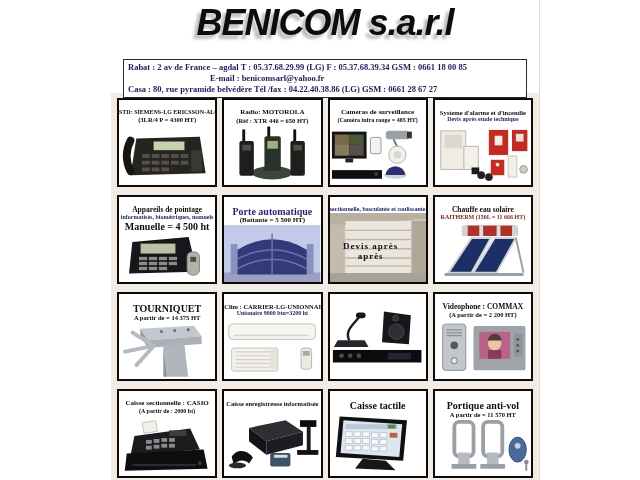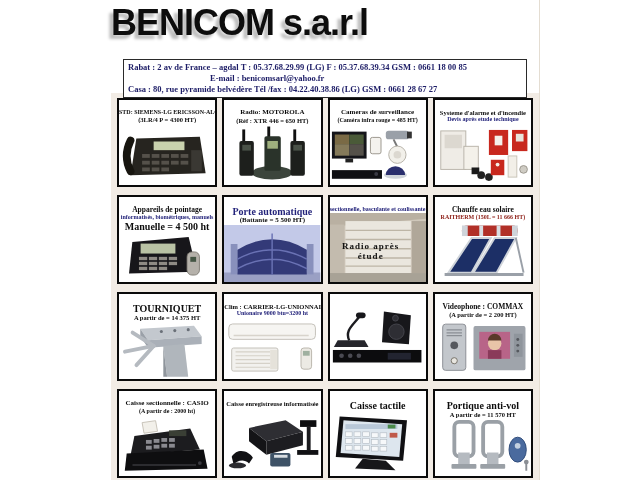--- a/index.html
+++ b/index.html
@@ -6,23 +6,24 @@
   body{
     width:640px;height:480px;background:#ffffff;position:relative;overflow:hidden;
     font-family:"Liberation Serif", serif;
   }
   .content{
     position:absolute;left:111px;top:0;width:428px;height:480px;
     background:#f2ece5;border-right:1px solid #e4ddd2;
   }
   .header{background:#ffffff;padding-top:4px;height:89px;}
   .title{
-    font-family:"Liberation Sans", sans-serif;font-weight:bold;
+    text-align:center;font-family:"Liberation Sans", sans-serif;font-weight:bold;
     font-size:36px;line-height:1.05;color:#0d0d0d;letter-spacing:-1px;
     text-shadow:-4px 4px 3px #bdbdbd;
+    font-style:italic;
   }
   .contact-box{
     margin:17px 12px 0 12px;border:1px solid #2a2a2a;background:#ffffff;
     padding:2px 4px;color:#1c1c66;font-weight:bold;font-size:8.5px;line-height:1.3;
   }
   .contact-l2{padding-left:82px;}
   .grid{
     display:grid;grid-template-columns:repeat(4,1fr);
     gap:8px 5px;padding:5px 6px 0 6px;
   }
@@ -215,21 +216,21 @@
         <svg viewBox="0 0 100 60" preserveAspectRatio="none">
           <rect x="0" y="0" width="100" height="60" fill="#cfc7ba"></rect>
           <path d="M0 0 L100 0 L100 5 L0 12 Z" fill="#b9b0a2"></path>
           <rect x="0" y="10" width="15" height="42" fill="#c3bbae"></rect>
           <rect x="85" y="7" width="15" height="45" fill="#b0a799"></rect>
           <rect x="16" y="7" width="68" height="45" fill="#eae6de"></rect>
           <path d="M16 15 H84 M16 23 H84 M16 31 H84 M16 39 H84 M16 46 H84" stroke="#bdb5a6" stroke-width="1.2"></path>
           <rect x="0" y="52" width="100" height="8" fill="#a8a296"></rect>
         </svg>
       </div>
-      <div class="overlay">Radio après étude</div>
+      <div class="overlay">Devis après après</div>
     </div>
 
     <div class="cell">
       <div class="lbl">
         <div class="s75">Chauffe eau solaire</div>
         <div class="s6 red">RAITHERM (150L = 11 666 HT)</div>
       </div>
       <div class="img">
         <svg viewBox="0 0 100 60">
           <rect x="28" y="3" width="58" height="11" rx="5" fill="#b13028"></rect>

